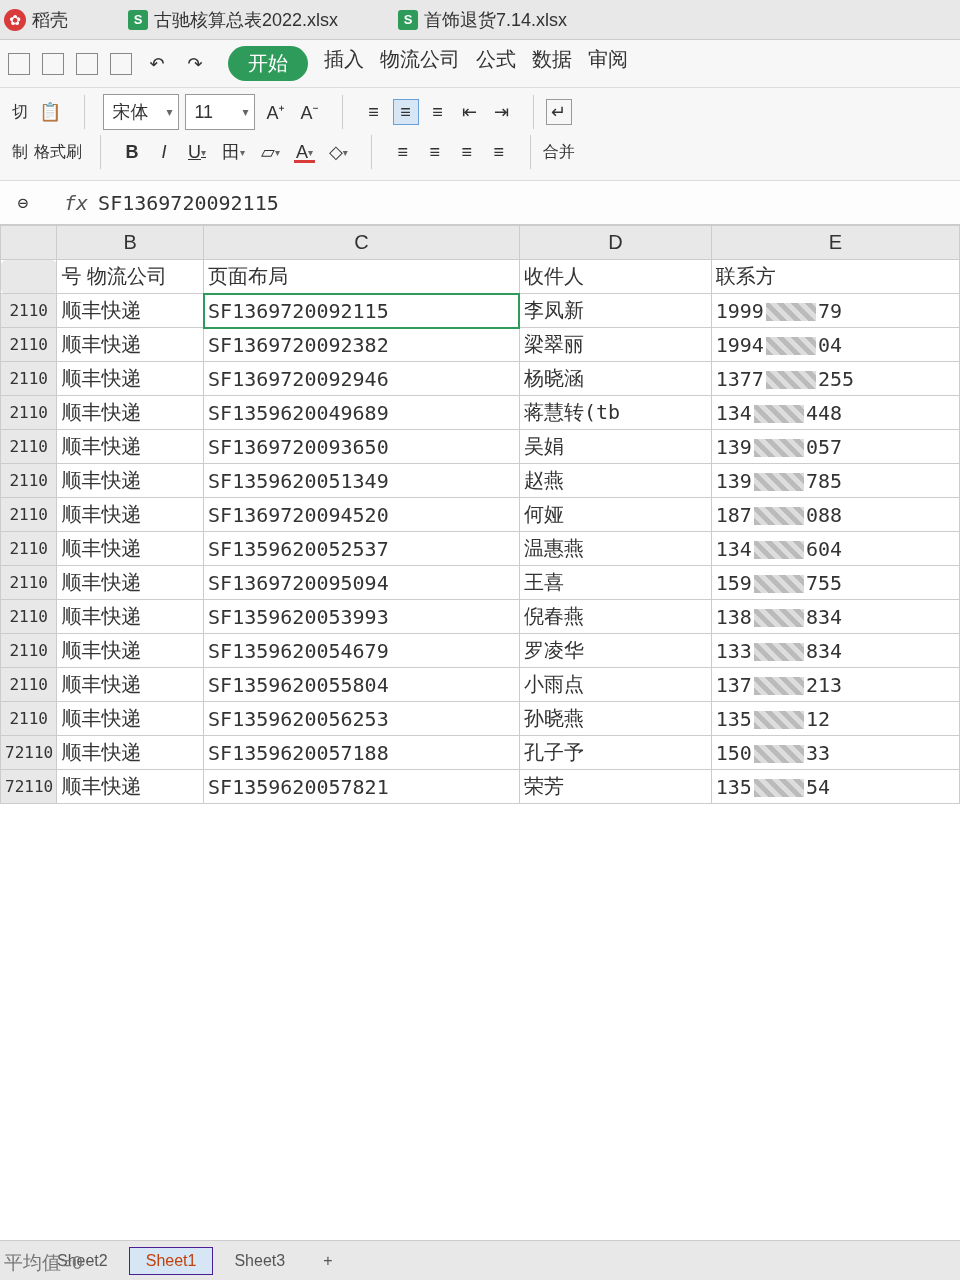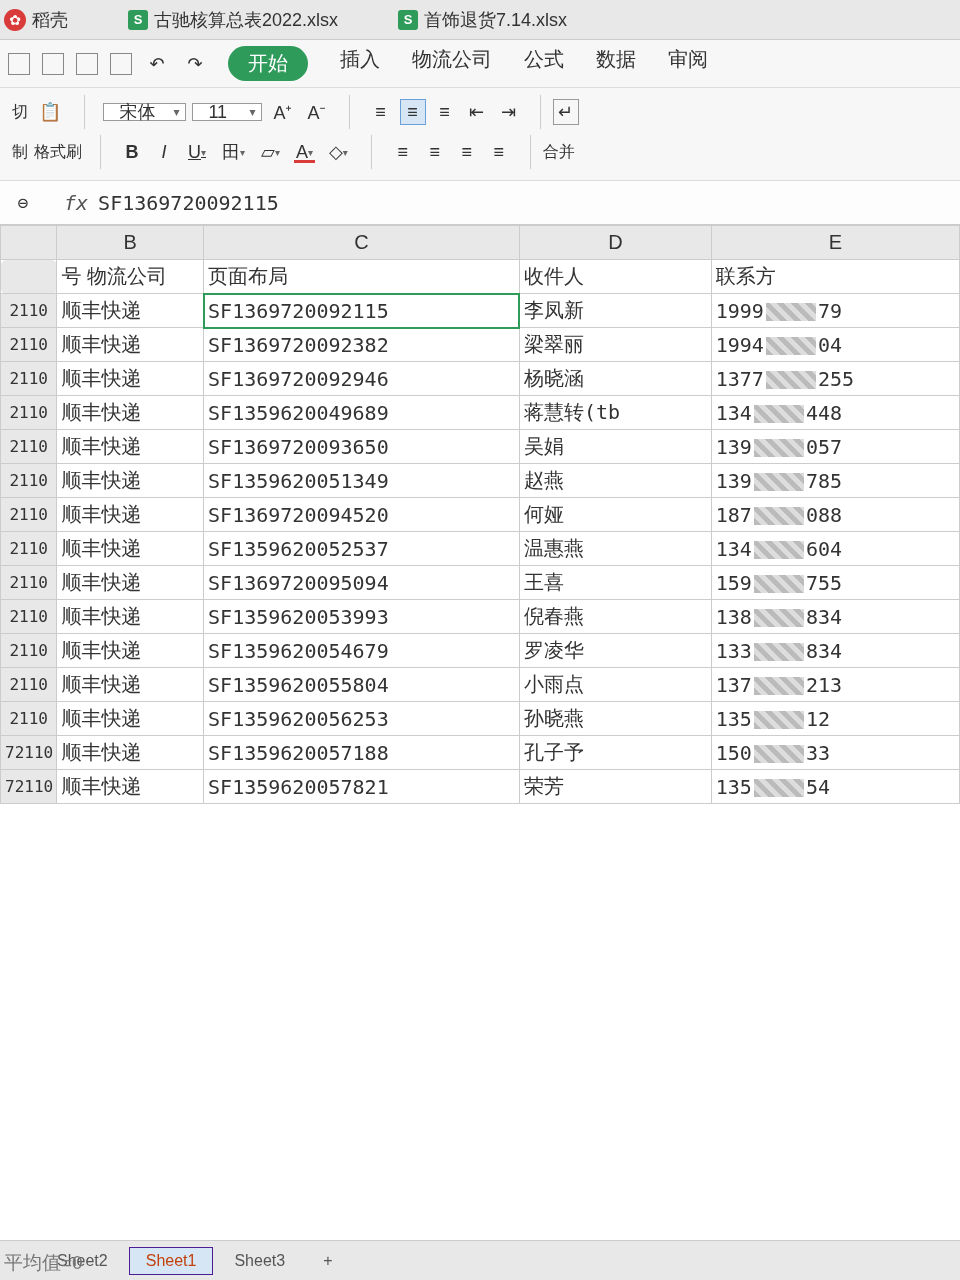--- a/index.html
+++ b/index.html
@@ -34,42 +34,42 @@
   }
 
   
   .menu {
     display:flex; align-items:center; gap:20px;
     padding:4px 8px; background:#f7f7f7; border-bottom:1px solid #ddd;
     height:48px;
   }
   .menu .qat { display:flex; gap:12px; align-items:center; }
   .qat-icon { width:22px; height:22px; border:1px solid #888; display:inline-block; }
-  .menu .tabs-list { display:flex; gap:32px; font-size:20px; }
+  .menu .tabs-list { display:flex; gap:16px; font-size:20px; }
   .pill {
     background:#2e9b5a; color:#fff; padding:4px 20px; border-radius:18px;
   }
 
   
   .toolbar {
     background:#f7f7f7; border-bottom:1px solid #ddd;
     padding:4px 6px 8px 6px;
   }
   .tb-row { display:flex; align-items:center; gap:8px; height:40px; }
   .tb-group { display:flex; align-items:center; gap:6px; padding:0 6px; }
   .sep { width:1px; height:34px; background:#ccc; margin:0 4px; }
   .tb-label { font-size:16px; }
   .tb-btn {
     min-width:26px; height:26px; display:inline-flex;
     align-items:center; justify-content:center; font-size:18px;
     border:1px solid transparent; padding:0 4px; cursor:pointer;
   }
   .tb-btn.box { border:1px solid #999; }
   .font-sel {
-    border:1px solid #999; height:18px; padding:0 30px 0 15px;
+    border:1px solid #999; height:36px; padding:0 30px 0 8px;
     font-size:18px; display:inline-flex; align-items:center; position:relative;
     background:#fff;
   }
   .font-sel::after { content:"▾"; position:absolute; right:6px; color:#666; font-size:12px; }
   .size-sel { width:70px;text-align:center; }
   .drop::after { content:" ▾"; color:#666; font-size:10px; }
   .underline { text-decoration:underline; }
   .color-a { position:relative; }
   .color-a .bar { position:absolute; left:2px; right:2px; bottom:1px; height:3px; background:#d93b3b; }
   .active-align { background:#d6e6f5; border:1px solid #6aa0d8; }

